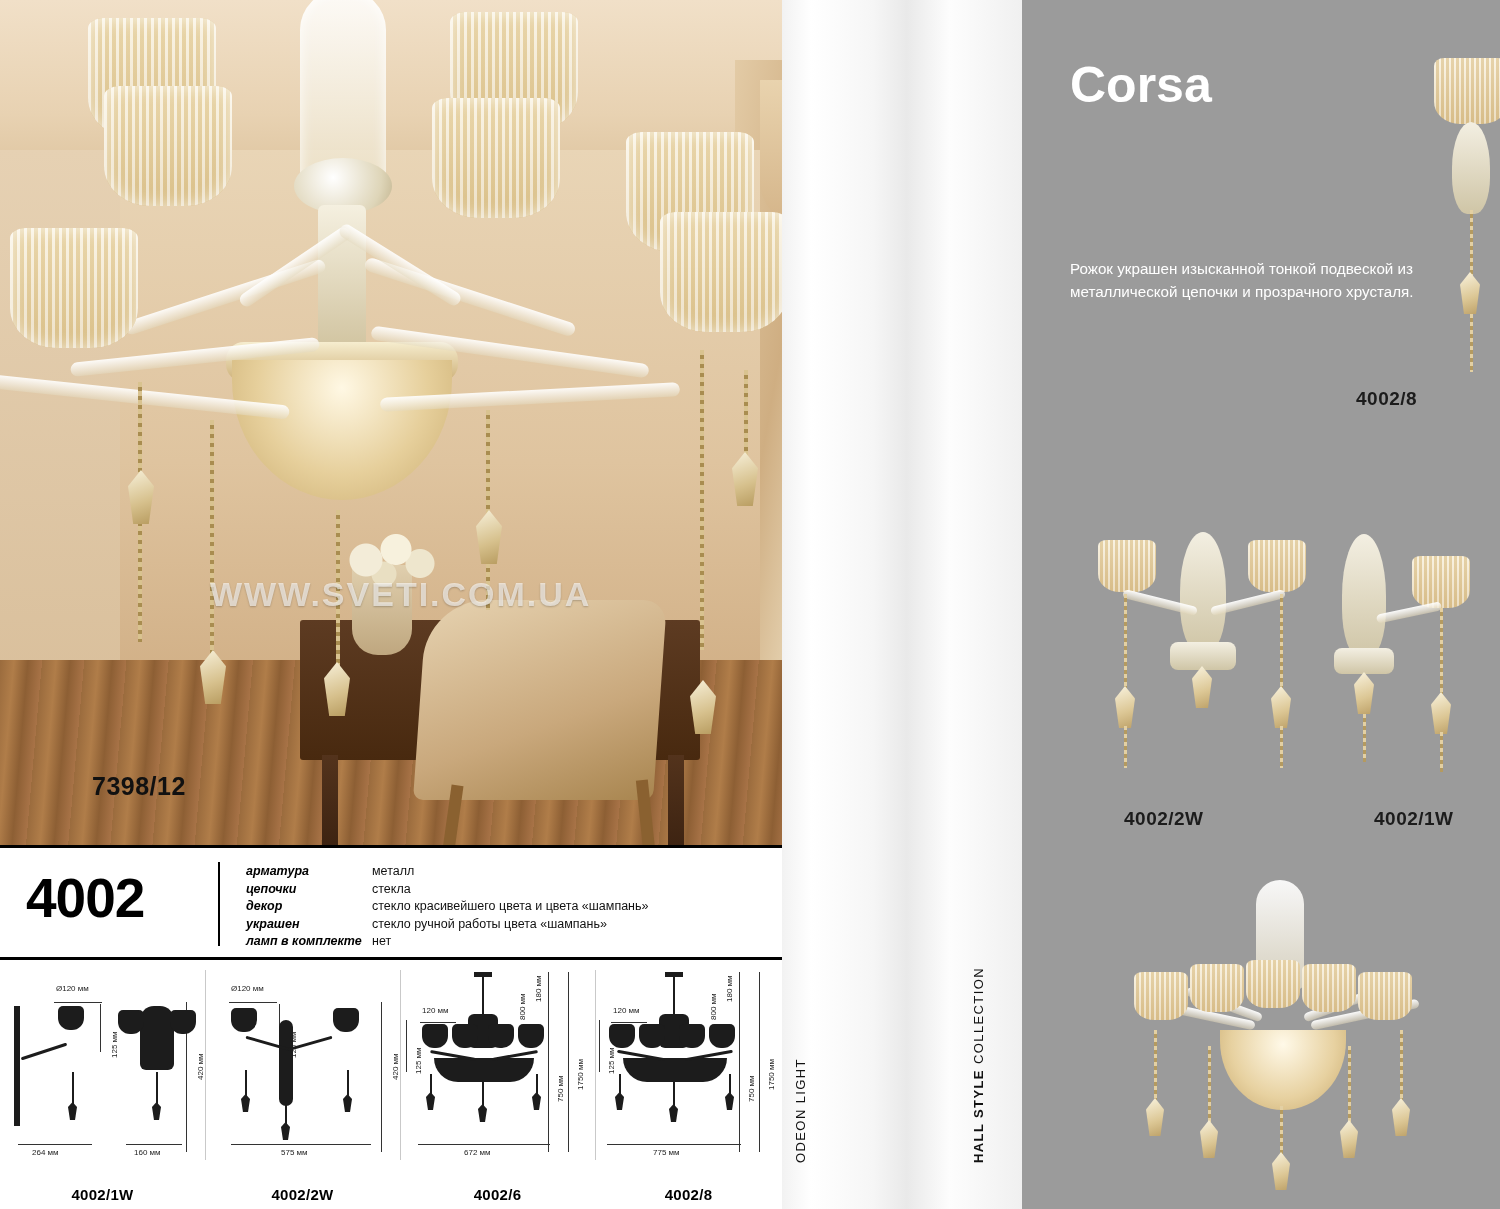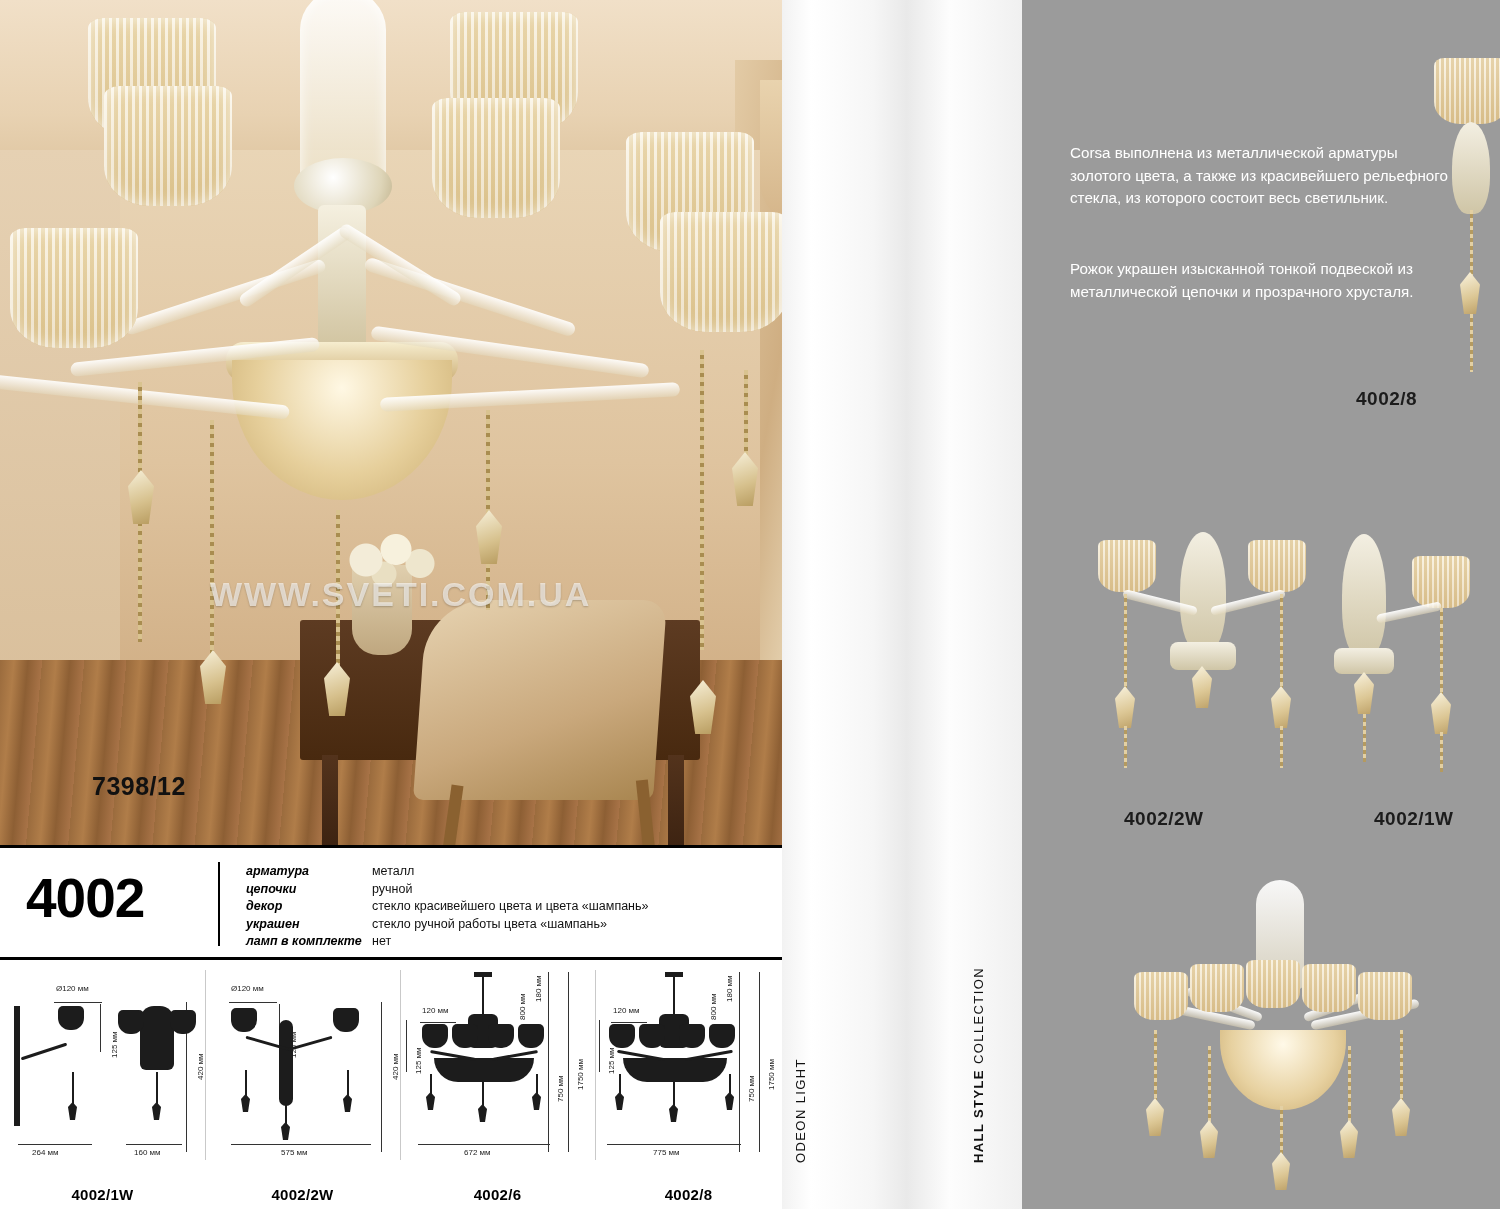--- a/index.html
+++ b/index.html
@@ -509,21 +509,21 @@
     <div class="spec-band">
       <div class="spec-code">4002</div>
       <div class="spec-divider"></div>
       <div class="spec-table">
         <div class="spec-row">
           <div class="spec-key">арматура</div>
           <div class="spec-val">металл</div>
         </div>
         <div class="spec-row">
           <div class="spec-key">цепочки</div>
-          <div class="spec-val">ручной</div>
+          <div class="spec-val">стекла</div>
         </div>
         <div class="spec-row">
           <div class="spec-key">декор</div>
           <div class="spec-val">стекло красивейшего цвета и цвета «шампань»</div>
         </div>
         <div class="spec-row">
           <div class="spec-key">украшен</div>
           <div class="spec-val">стекло ручной работы цвета «шампань»</div>
         </div>
         <div class="spec-row">
@@ -666,21 +666,21 @@
     
     
     
   </div>
 
   <div class="vert-label" style="left:808px; bottom:46px;">ODEON LIGHT</div>
   <div class="vert-label" style="left:986px; bottom:46px;"><b>HALL STYLE</b> <span class="thin">COLLECTION</span></div>
 
   <div class="right-page">
 
-    <div class="rp-para rp-para1">Corsa выполнена из металлической арматуры золотого цвета, а также из красивейшего рельефного стекла, из которого состоит весь светильник.</div>
+    <div class="rp-title">Corsa</div>
     <div class="rp-para rp-para2">Рожок украшен изысканной тонкой подвеской из металлической цепочки и прозрачного хрусталя.</div>
 
     <div class="sconce" style="left:390px; top:52px; width:120px; height:330px;">
       <div class="big-sconce-shade" style="left:22px; top:6px;"></div>
       <div class="sc-body" style="left:40px; top:70px; width:38px; height:92px;"></div>
       <div class="sc-drop" style="left:58px; top:158px; height:70px;"></div>
       <div class="sc-cryst" style="left:48px; top:220px;"></div>
       <div class="sc-drop" style="left:58px; top:262px; height:58px;"></div>
     </div>
     <div class="rp-code rp-code-8">4002/8</div>

